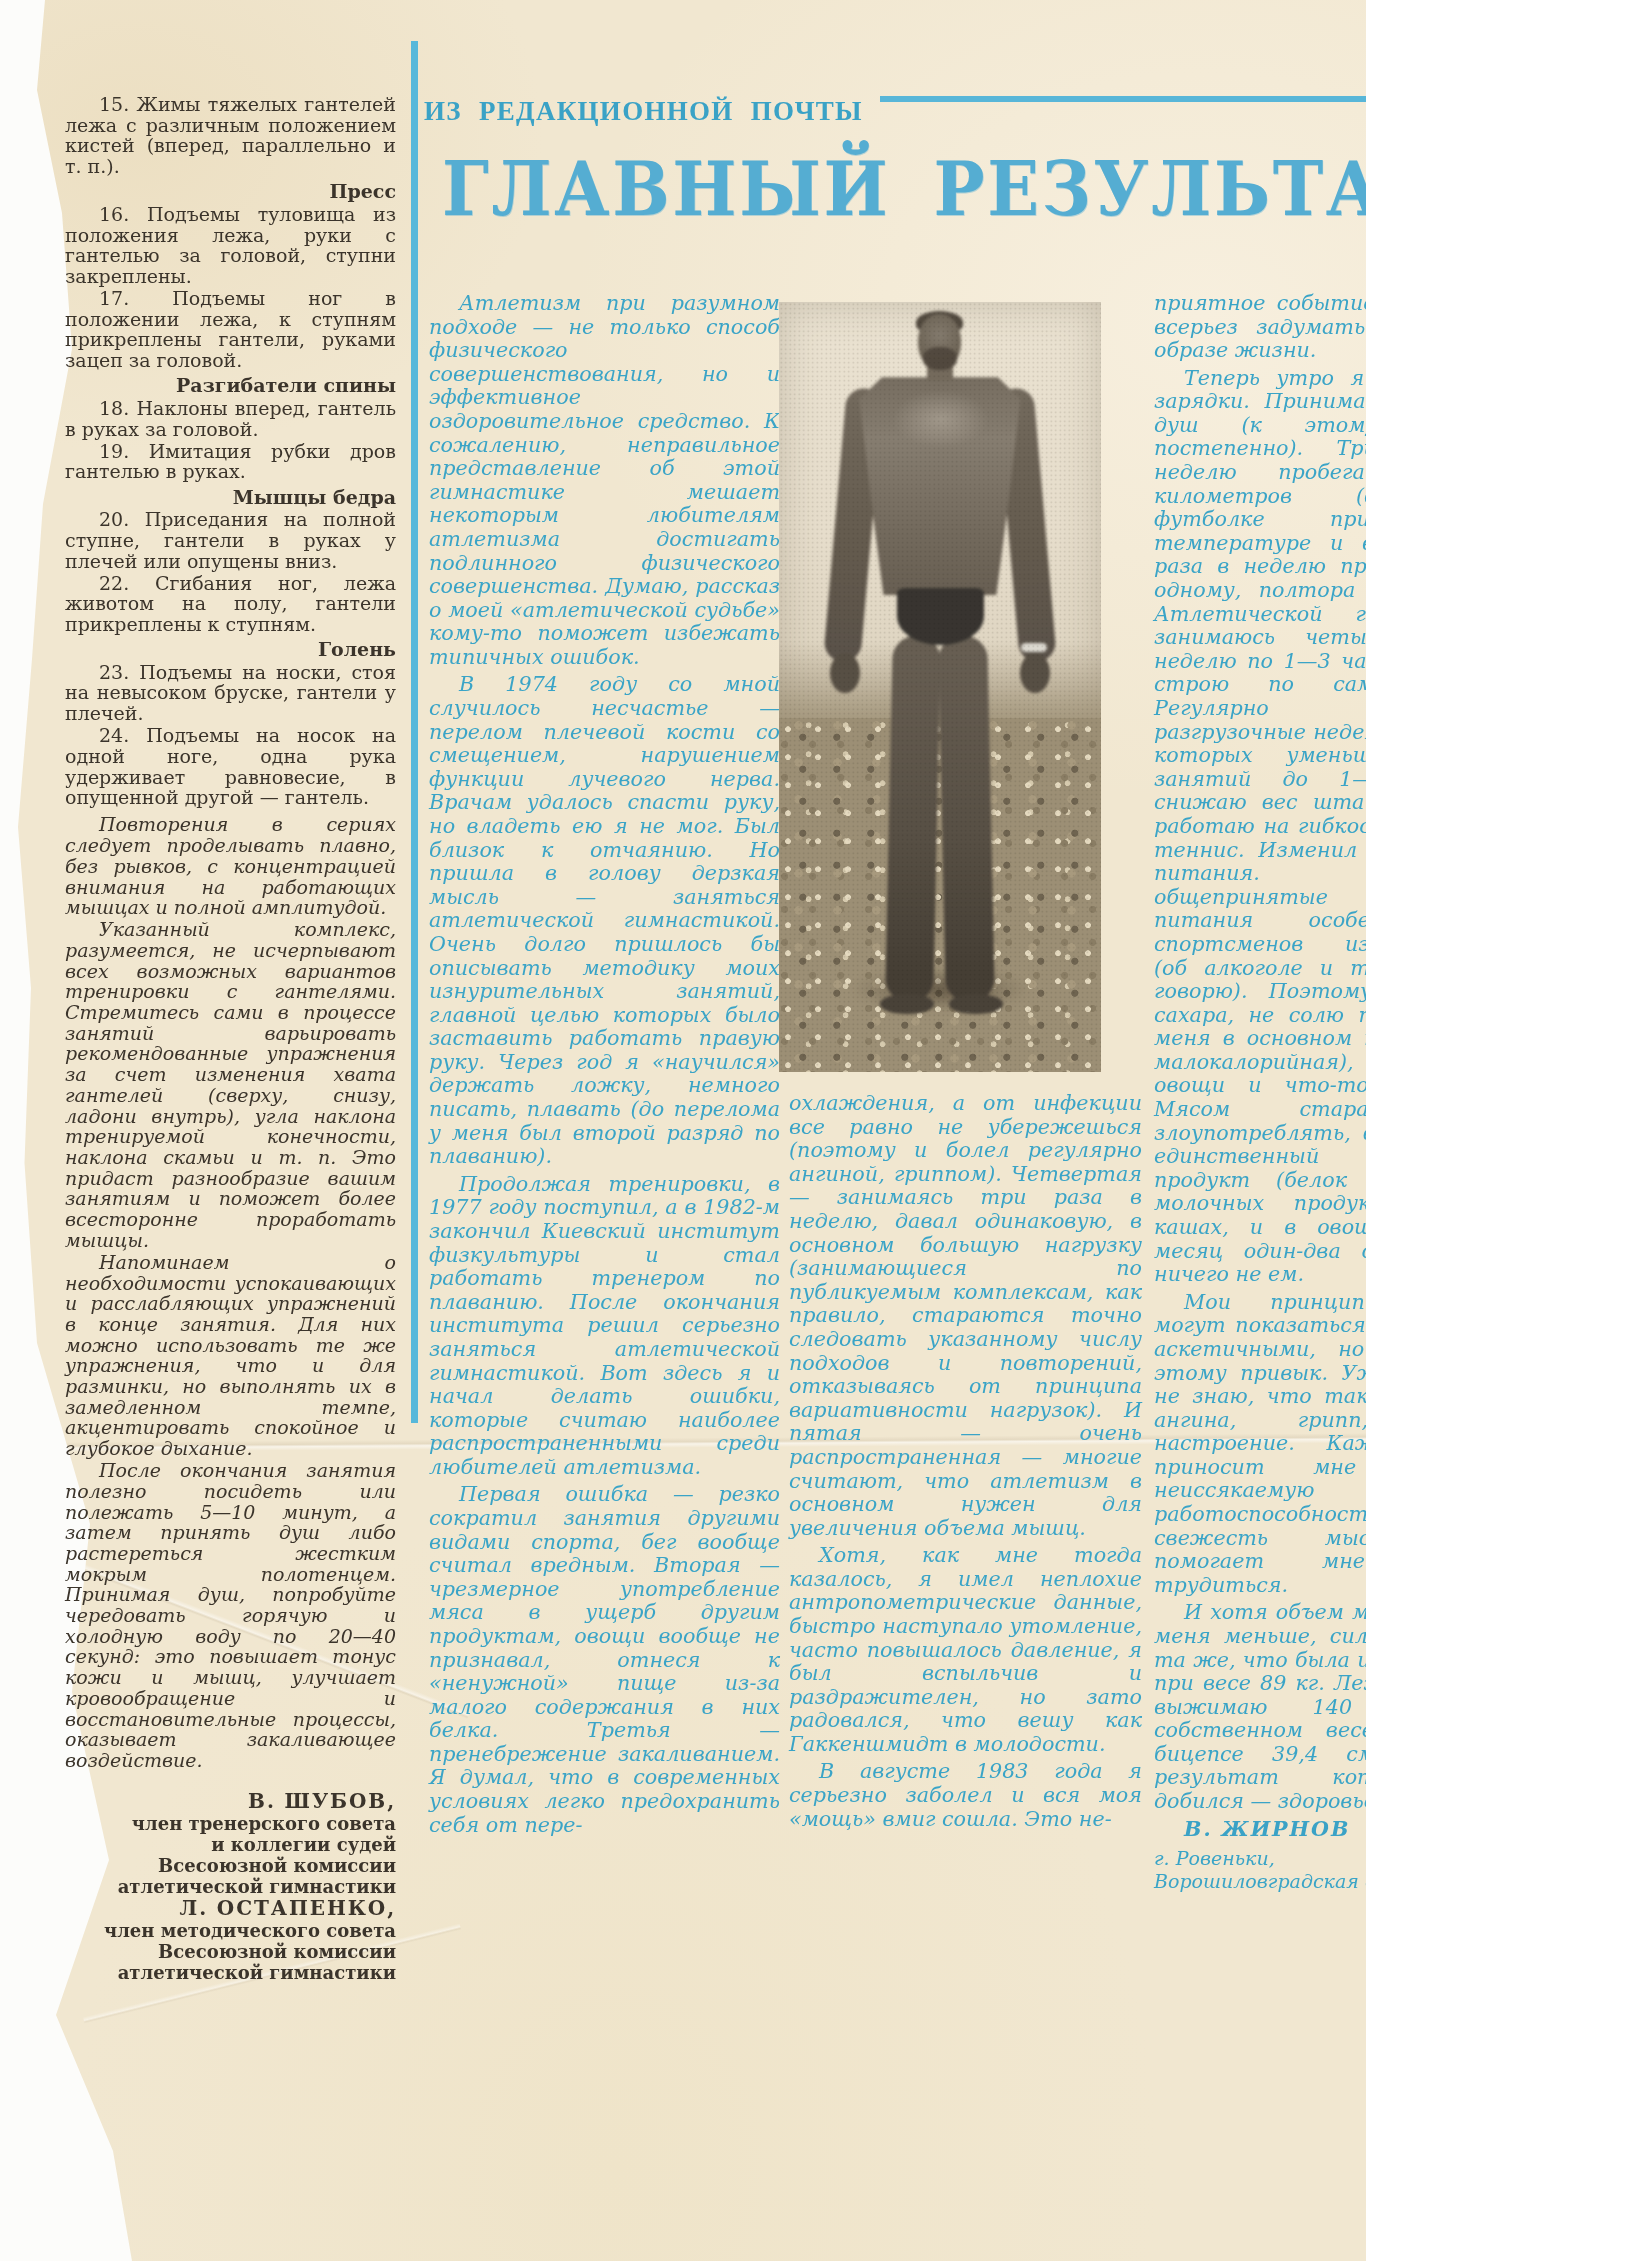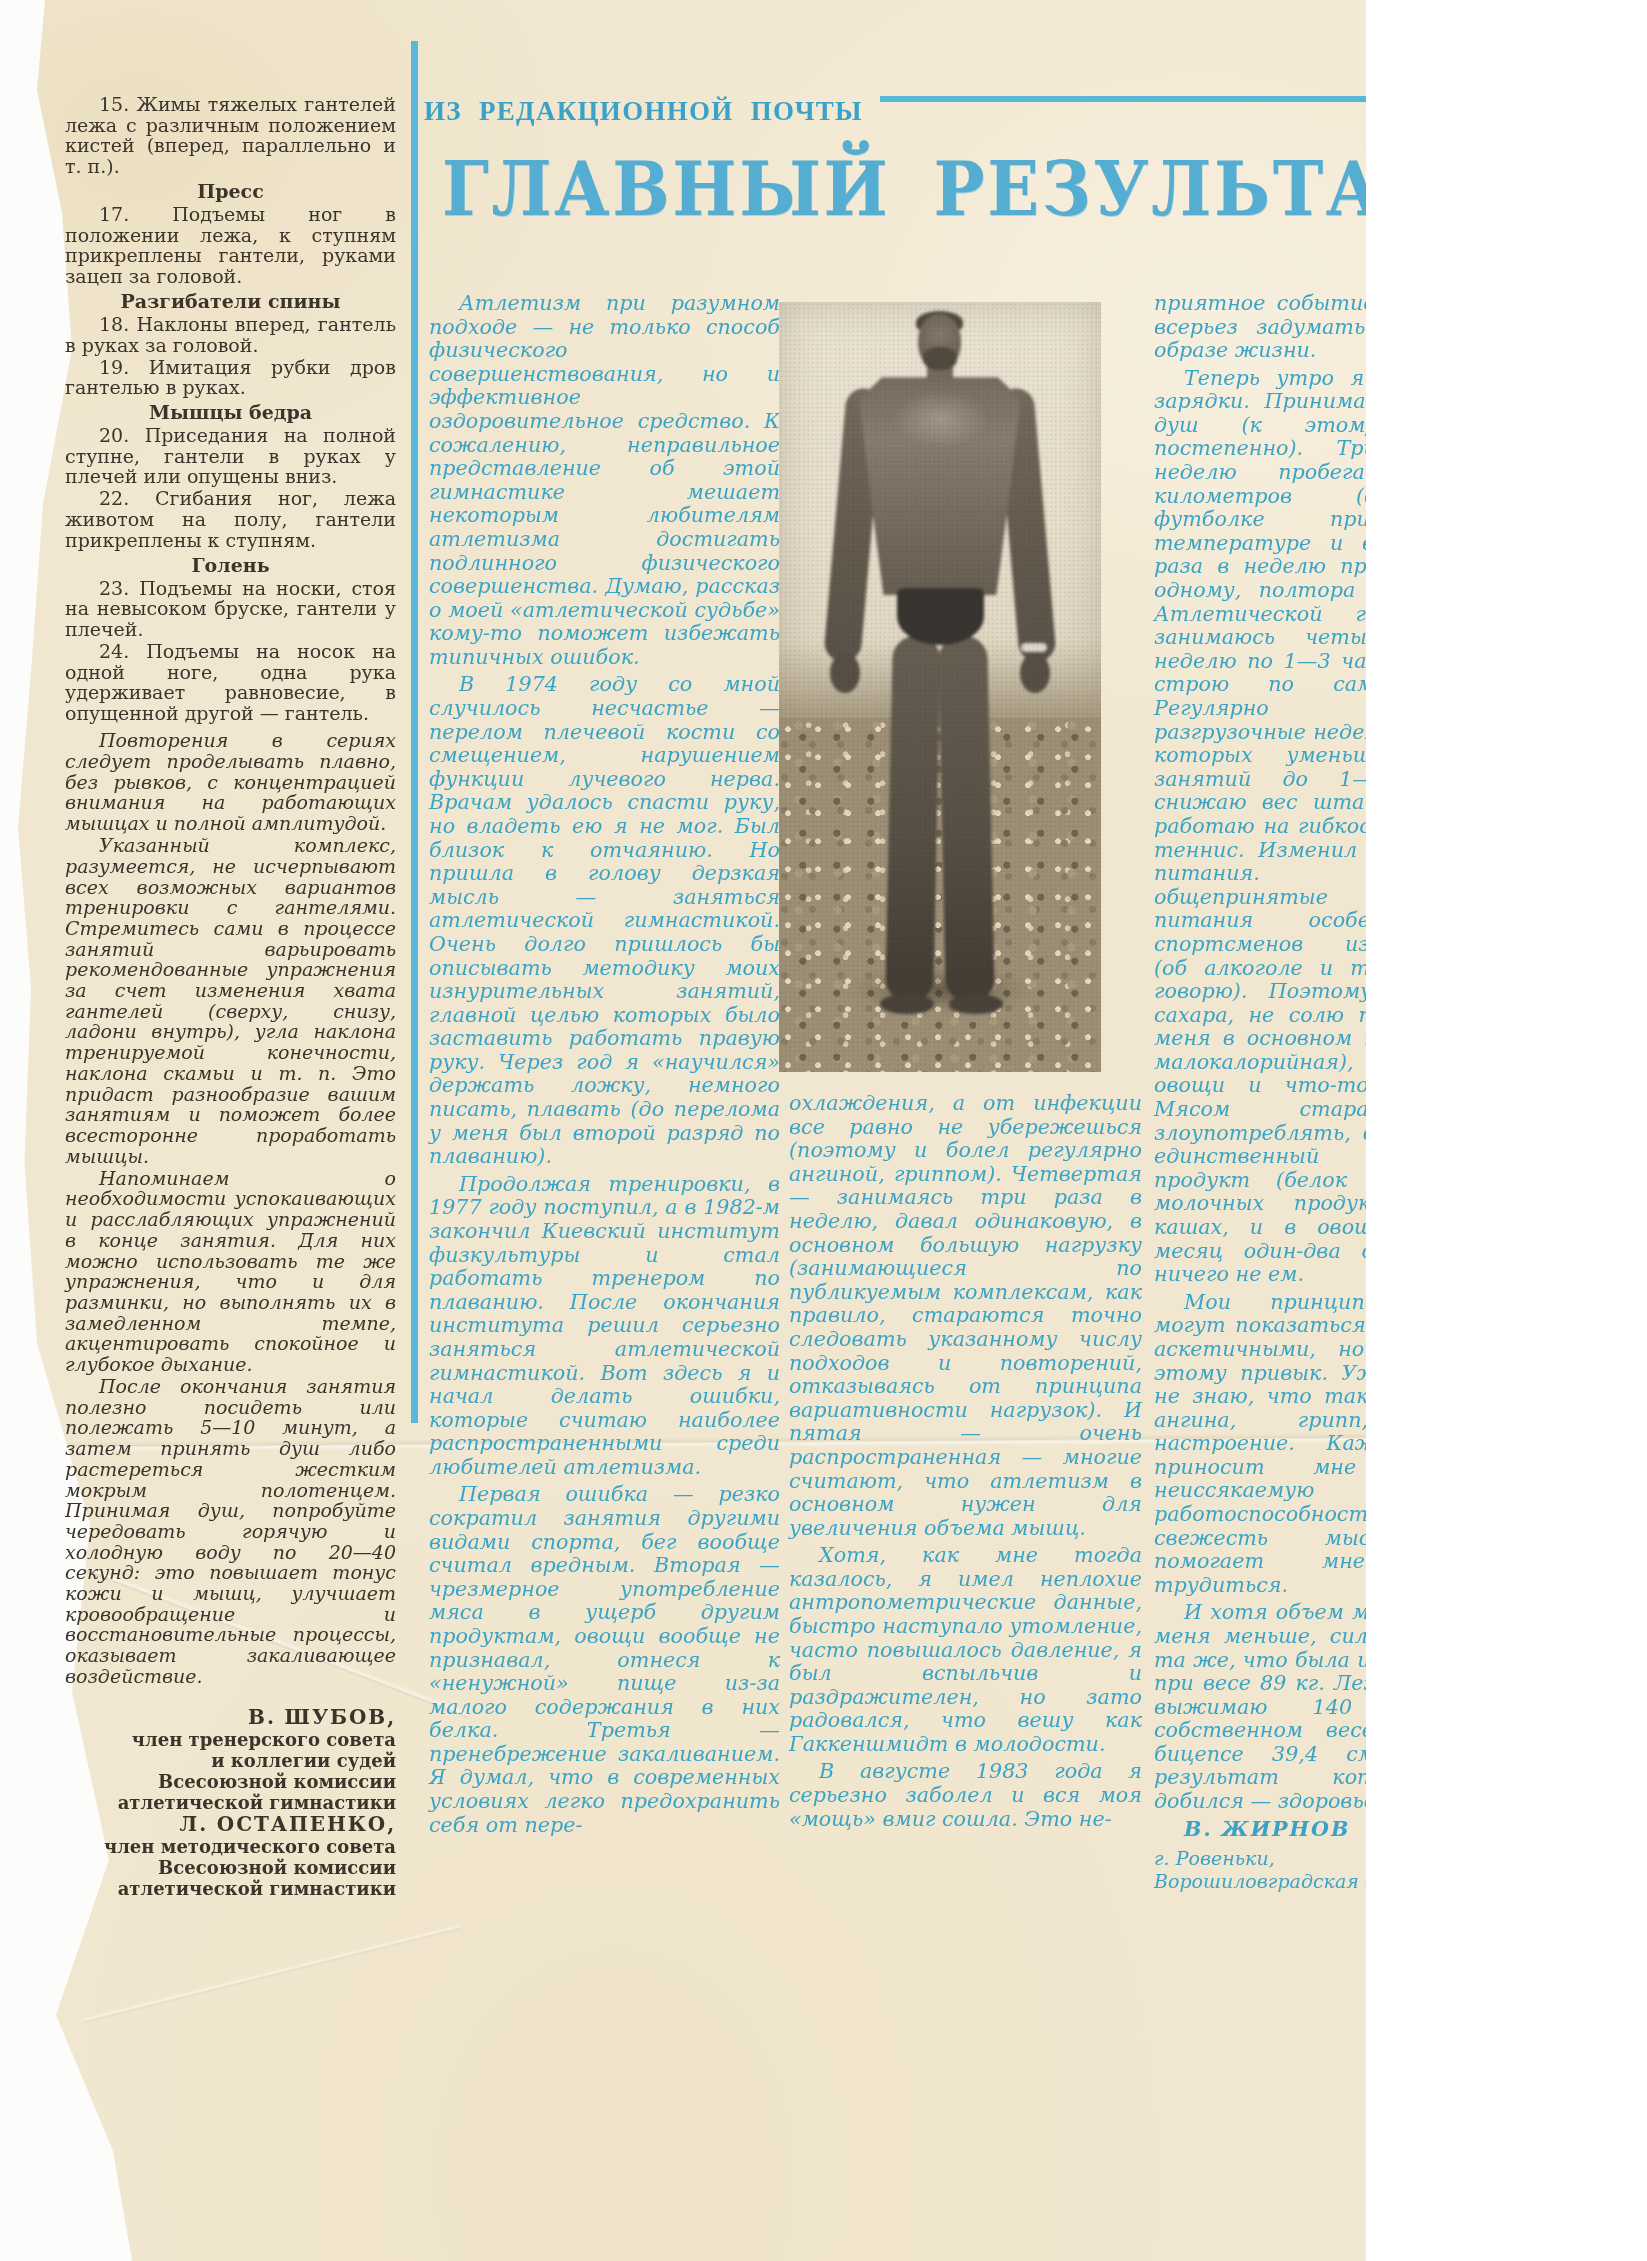--- a/index.html
+++ b/index.html
@@ -19,21 +19,21 @@
       background:linear-gradient(90deg, rgba(120,100,70,0), rgba(120,100,70,.12) 40%, rgba(255,255,255,.55) 65%, rgba(120,100,70,0));}
   .crease-h{position:absolute;left:39px;top:1437px;width:1498px;height:10.3px;transform:rotate(-0.4deg);
       background:linear-gradient(180deg, rgba(120,100,70,0), rgba(120,100,70,.10) 40%, rgba(255,255,255,.55) 62%, rgba(120,100,70,0));}
   .crease-d1{position:absolute;left:19.4px;top:1628px;width:465px;height:7.8px;transform:rotate(21deg);
       background:linear-gradient(180deg, rgba(120,100,70,0), rgba(255,255,255,.5) 50%, rgba(120,100,70,.10), rgba(120,100,70,0));}
   .crease-d2{position:absolute;left:78px;top:1970px;width:388px;height:6.5px;transform:rotate(-14deg);
       background:linear-gradient(180deg, rgba(120,100,70,0), rgba(255,255,255,.45) 50%, rgba(120,100,70,.08), rgba(120,100,70,0));}
   
   .left-col{position:absolute;left:65px;top:94px;width:331px;color:#3b342b;}
   .left-col p{margin:0 0 1.3px 0;font-size:19px;line-height:20.7px;text-align:justify;text-indent:34px;}
-  .left-col h3{margin:4.5px 0 1.9px 0;font-size:19px;line-height:20.7px;text-align:center;font-weight:bold;}
+  .left-col h3{margin:4.5px 0 1.9px 0;font-size:19px;line-height:20.7px;text-align:right;font-weight:bold;}
   .left-col p.note{font-style:italic;}
   .left-col p.first-note{margin-top:6.5px;}
   .sig-block{margin-top:19.4px;text-align:right;font-weight:bold;}
   .sig-name{font-size:20px;line-height:23px;letter-spacing:1.9px;}
   .sig-role{font-size:18px;line-height:21px;}
   
   .vline{position:absolute;left:411px;top:41px;width:6.5px;height:1382px;background:#57b8da;}
   .kicker-row{position:absolute;left:424px;top:96px;width:1101px;display:flex;align-items:flex-start;gap:17px;}
   .kicker{font-family:"Liberation Serif", serif;font-weight:bold;font-size:27px;line-height:30px;
           color:#3aa2c6;letter-spacing:1.3px;word-spacing:9px;transform:scaleY(1.05);white-space:nowrap;}
@@ -113,20 +113,21 @@
   <div class="crease-v"></div>
   <div class="crease-h"></div>
   <div class="crease-d1"></div>
   <div class="crease-d2"></div>
   <div class="torn-edge"></div>
 
   <aside class="left-col">
     <p>15. Жимы тяжелых гантелей лежа с различным положением кистей (вперед, параллельно и т. п.).</p>
 
     <h3>Пресс</h3>
+    <p>16. Подъемы туловища из положения лежа, руки с гантелью за головой, ступни закреплены.</p>
     <p>17. Подъемы ног в положении лежа, к ступням прикреплены гантели, руками зацеп за головой.</p>
 
     <h3>Разгибатели спины</h3>
     <p>18. Наклоны вперед, гантель в руках за головой.</p>
     <p>19. Имитация рубки дров гантелью в руках.</p>
 
     <h3>Мышцы бедра</h3>
     <p>20. Приседания на полной ступне, гантели в руках у плечей или опущены вниз.</p>
     <p>22. Сгибания ног, лежа животом на полу, гантели прикреплены к ступням.</p>
 

